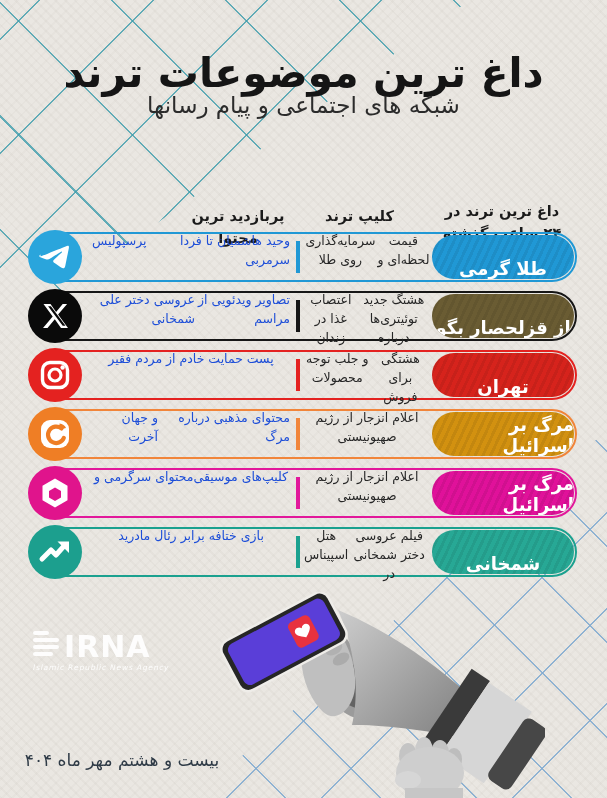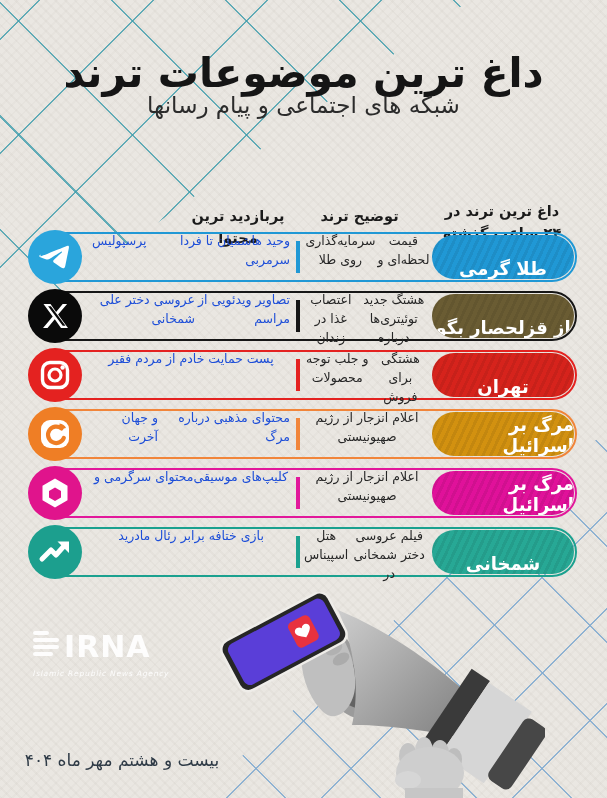--- a/index.html
+++ b/index.html
@@ -86,21 +86,21 @@
     width:150px;
   }
   .irna-top{display:flex;align-items:flex-end;gap:5px;margin-top:36px;}
   .irna-bars{display:flex;flex-direction:column;gap:3px;align-items:flex-start;padding-bottom:5px;}
   .irna-bars i{display:block;height:4px;background:rgba(255,255,255,.92);border-radius:2px;}
   .irna-bars i:nth-child(1){width:16px;}
   .irna-bars i:nth-child(2){width:26px;}
   .irna-bars i:nth-child(3){width:26px;}
   .irna-bars i:nth-child(4){width:20px;}
   .irna-word{font-size:30px;font-weight:bold;letter-spacing:1px;line-height:28px;}
-  .irna-sub{font-size:7.5px;letter-spacing:.8px;margin-top:8px;white-space:nowrap;font-style:italic;}
+  .irna-sub{font-size:7.5px;letter-spacing:.8px;margin-top:2px;white-space:nowrap;font-style:italic;}
 
   .illustration{position:absolute;left:205px;top:592px;z-index:2;}
   .date{
     position:absolute;left:4px;top:750px;width:236px;z-index:4;
     text-align:center;font-size:17px;font-weight:normal;color:#2f3b47;
   }
 </style>
 </head>
 <body>
 
@@ -108,21 +108,21 @@
 <div class="lattice-tl"></div>
 <div class="lattice-br"></div>
 
 <h1 class="title" dir="rtl">داغ ترین موضوعات ترند</h1>
 <div class="subtitle" dir="rtl">شبکه های اجتماعی و پیام رسانها</div>
 
 <div class="hdr hdr-trend" dir="rtl">
   <div>داغ ترین ترند در</div>
   <div>۲۴ ساعت گذشته</div>
 </div>
-<div class="hdr hdr-desc" dir="rtl">توضیح ترند</div>
+<div class="hdr hdr-desc" dir="rtl">کلیپ ترند</div>
 <div class="hdr hdr-top" dir="rtl">پربازدید ترین محتوا</div>
 
 <div class="rows">
     <div class="trend-row" style="--outline: #2098d5; --pill: #2098d5;">
     <div class="row-outline"></div>
     <div class="platform-badge">
       <svg width="54" height="54" viewBox="0 0 54 54">
           <circle cx="27" cy="27" r="27" class="iconbg" fill="#2aa5dc"></circle>
           <path fill="#fff" d="M12.5 26.6c7.4-3.2 18.3-7.5 25.1-10.2 3-1.2 3.7-.5 3.2 2-.8 3.8-2.5 12.6-3.5 17.3-.6 2.8-2 3.3-4.2 1.9-1.7-1.1-4.8-3.2-6.5-4.5-1.4-1.1-2.4-2 .1-4.2 1.7-1.5 5.4-4.9 7.1-6.5.5-.5 0-1.2-.8-.7-3.2 2-8.6 5.5-10.8 6.9-1.4.9-2.8 1.1-4.5.6-1.7-.6-3.8-1.3-5.3-1.9-1.6-.7-1.4-2 .1-2.7z"></path>
         </svg>

